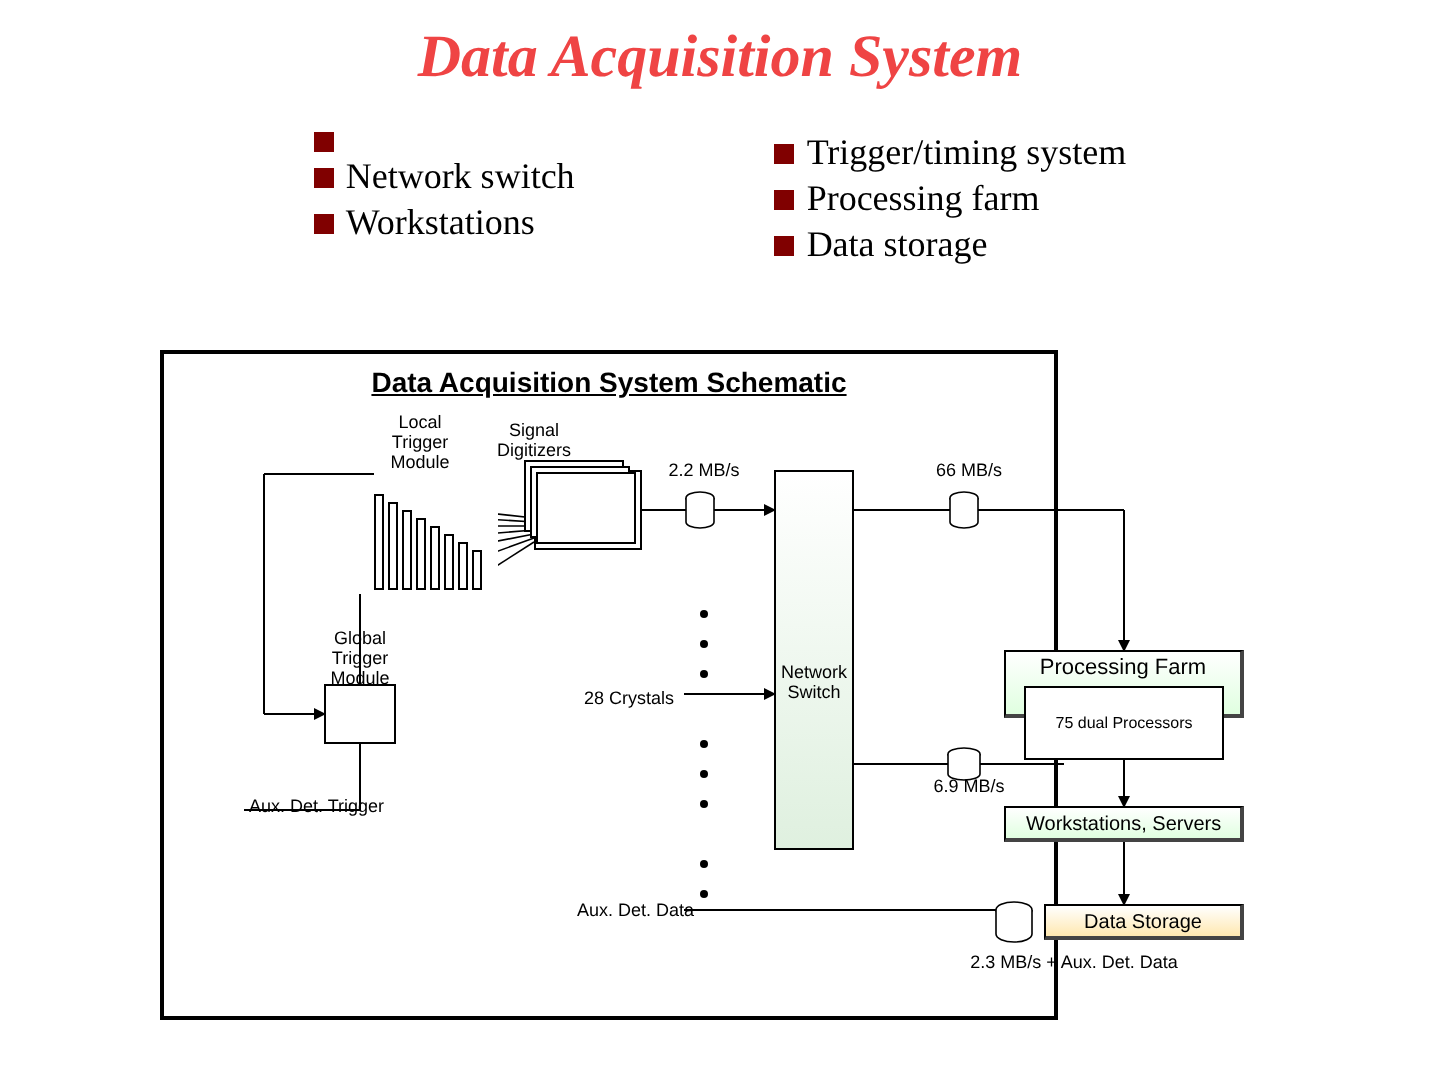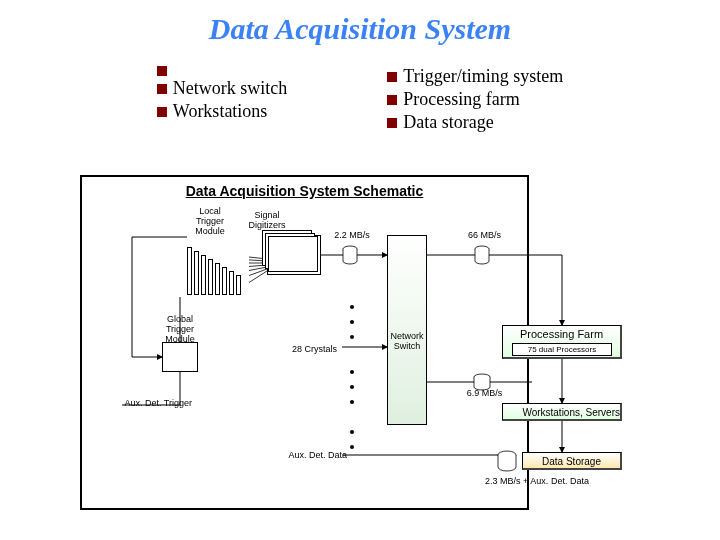--- a/index.html
+++ b/index.html
@@ -9,21 +9,21 @@
     height: 540px;
     background: #fff;
     font-family: "Times New Roman", serif;
     position: relative;
   }
   .title {
     text-align: center;
     font-size: 30px;
     font-weight: bold;
     font-style: italic;
-    color: #3b82f6;
+    color: #ef4444;
     margin-top: 12px;
   }
   .bullets {
     display: flex;
     justify-content: center;
     gap: 100px;
     margin-top: 20px;
     font-size: 18px;
   }
   .col { display: flex; flex-direction: column; gap: 2px; }
@@ -103,35 +103,36 @@
   }
   .proc-box {
     position: absolute;
     left: 430px; top: 166px;
     width: 100px;
     border: 1px solid #000;
     background: #fff;
     font-family: Arial, sans-serif;
     font-size: 8px;
     text-align: center;
-    padding: 1px 0;
+    padding: 13px 0;
   }
   .ws-box {
     position: absolute;
     left: 420px; top: 226px;
     width: 120px; height: 18px;
     border-top: 1px solid #000;
     border-left: 1px solid #000;
     border-right: 2px solid #444;
     border-bottom: 2px solid #444;
     background: linear-gradient(to bottom, #fff, #e0ffe0);
     font-family: Arial, sans-serif;
     font-size: 10px;
-    text-align: right;
+    text-align: left;
     line-height: 18px;
+    padding-left: 10px;
   }
   .ds-box {
     position: absolute;
     left: 440px; top: 275px;
     width: 100px; height: 18px;
     border-top: 1px solid #000;
     border-left: 1px solid #000;
     border-right: 2px solid #444;
     border-bottom: 2px solid #444;
     background: linear-gradient(to bottom, #fff, #ffe8b0);

